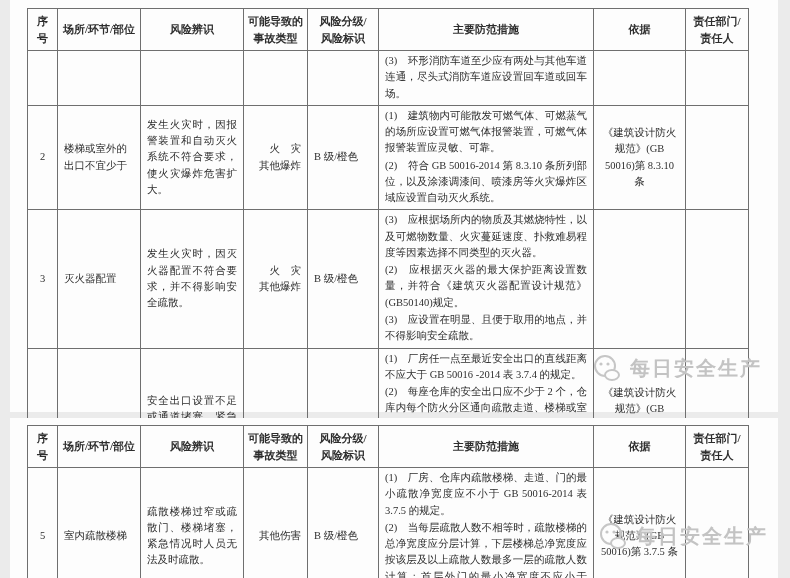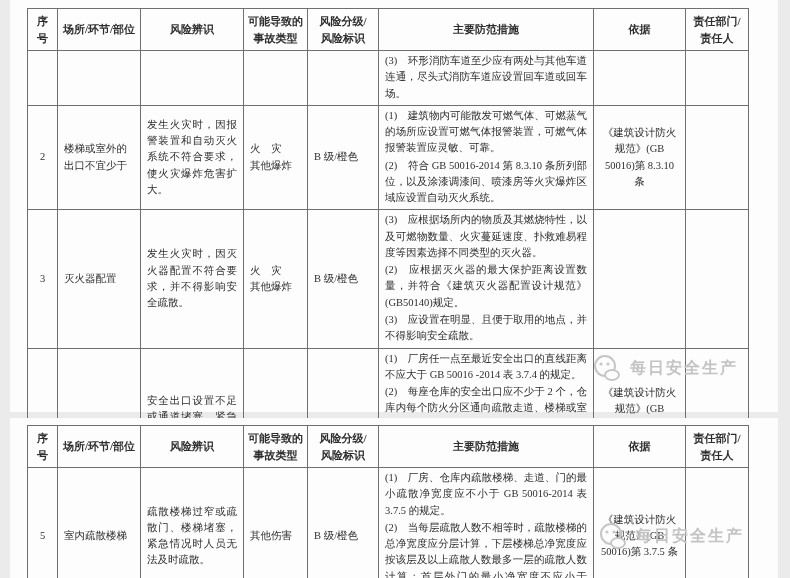--- a/index.html
+++ b/index.html
@@ -26,36 +26,36 @@
     vertical-align:middle;
     overflow:hidden;
   }
   .rtable th{
     font-weight:bold;font-size:11px;text-align:center;
     white-space:pre-line;line-height:1.5;padding:4px 2px;
   }
   .c-seq{text-align:center;}
   .c-place{text-align:left;}
   .c-risk{text-align:justify;}
-  .c-acc{text-align:left;}
+  .c-acc{text-align:right;}
   .c-level{text-align:left;}
   .c-meas{vertical-align:top;text-align:justify;}
   .c-basis{text-align:center;}
   .mi{margin:0 0 1px 0;}
   .hrow{height:40px;}
   .h42{height:42px;}
   .h96{height:96px;}
   .h102{height:102px;}
   .h120{height:120px;}
   .h100{height:100px;}
   .watermark{
     position:absolute;z-index:5;pointer-events:none;
     display:flex;align-items:center;gap:6px;
     color:#c3c3c3;
-    font-size:16px;font-weight:bold;letter-spacing:2px;
+    font-size:20px;font-weight:bold;letter-spacing:2px;
     white-space:nowrap;
   }
   #wm1{left:592px;top:354px;}
   #wm2{left:598px;top:522px;}
   .wm-logo{flex:0 0 auto;display:block;}
 </style>
 </head>
 <body>
 
 <div class="card" id="card1">

